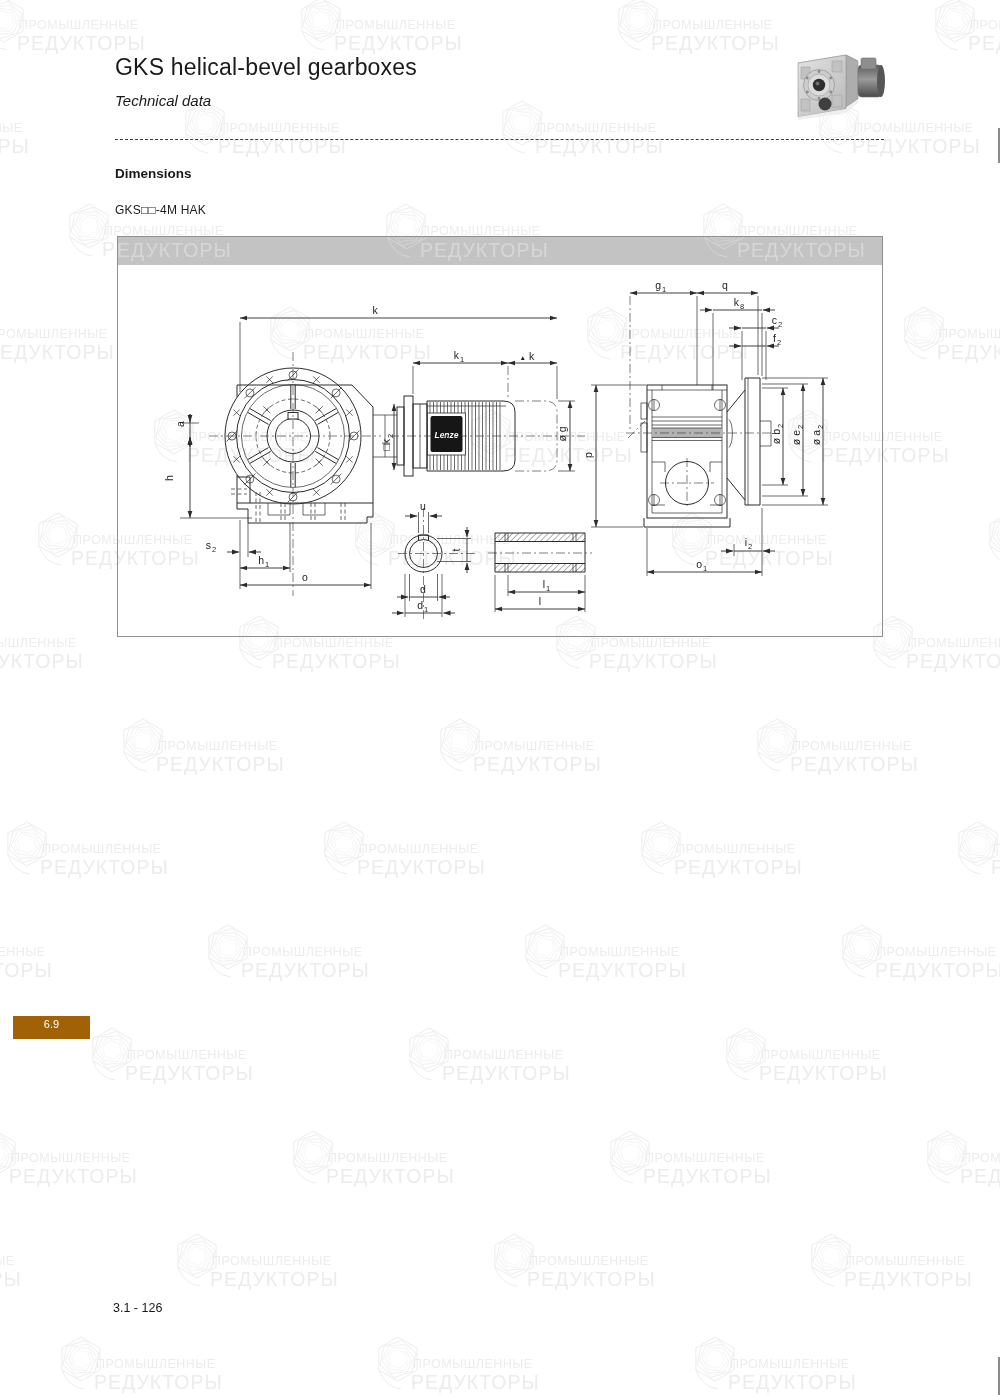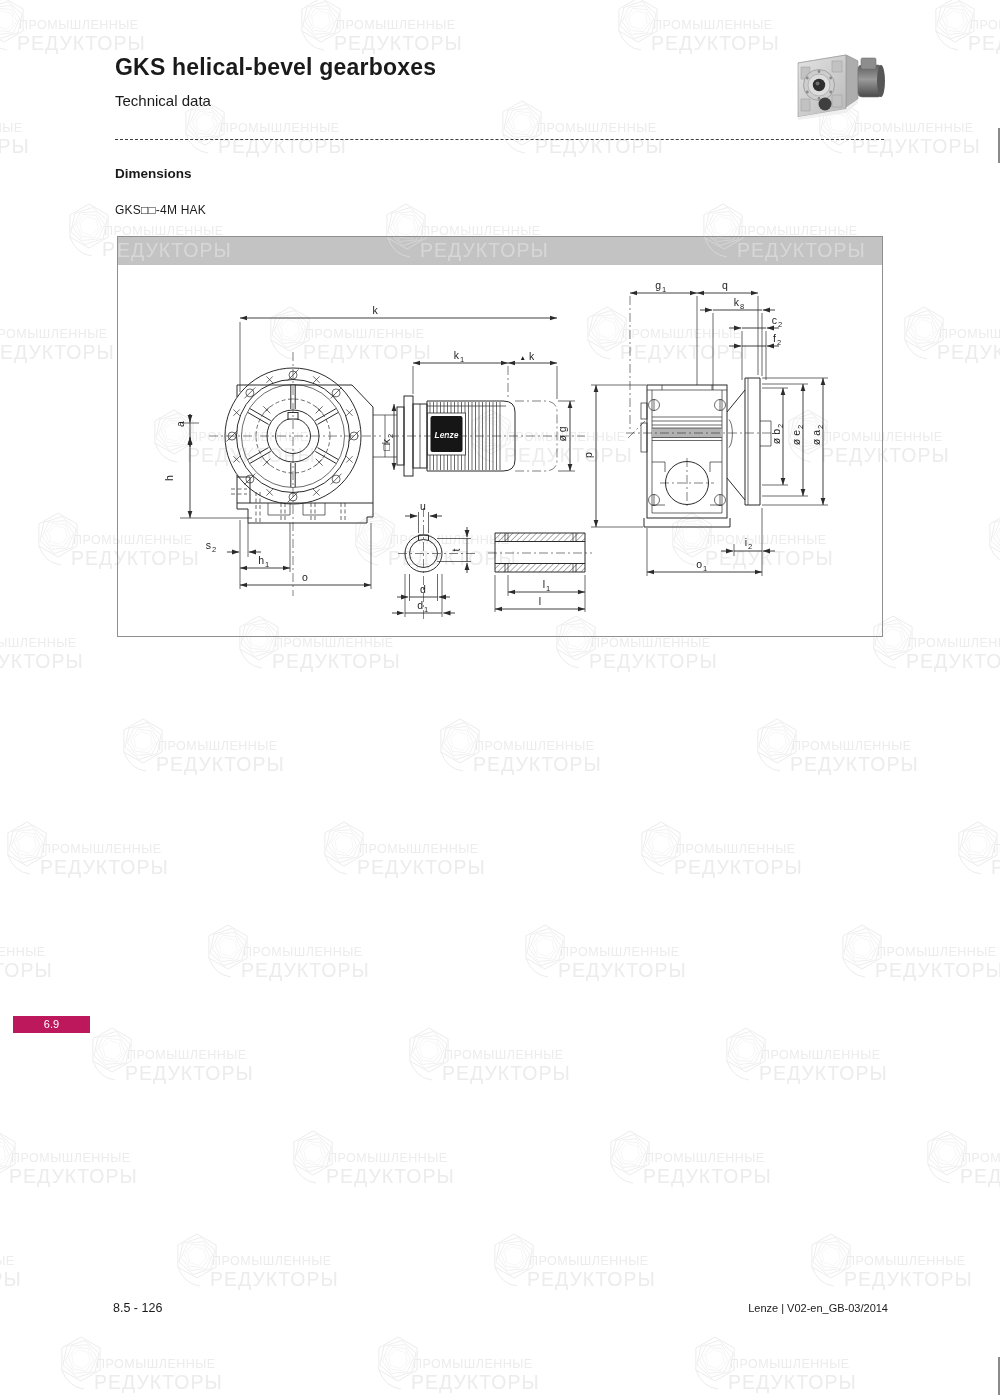--- a/index.html
+++ b/index.html
@@ -7,33 +7,33 @@
         font-family:"Liberation Sans",sans-serif;color:#1a1a1a;}
   
   #wm-layer{position:absolute;inset:0;z-index:0;pointer-events:none;}
   .wm-unit{position:absolute;width:220px;height:90px;color:#ececec;}
   .wm-unit .wm-logo{position:absolute;left:0;top:0;}
   .wm-unit .wm-l1{position:absolute;left:38px;top:32px;font-size:12.5px;letter-spacing:.5px;white-space:nowrap;text-align:right;}
   .wm-unit .wm-l2{position:absolute;left:36px;top:46px;font-size:19.5px;letter-spacing:1px;white-space:nowrap;}
   .wm-bar .wm-unit{color:#d7d7d7;}
   
   .content{position:absolute;z-index:1;}
-  #title{left:115px;top:54px;font-size:23px;font-weight:700;letter-spacing:.2px;}
-  #subtitle{left:115px;top:92px;font-size:15px;}
+  #title{left:115px;top:54px;font-size:23px;font-weight:400;letter-spacing:.2px;}
+  #subtitle{left:115px;top:92px;font-size:15px;font-style:italic;}
   #sep{left:115px;top:139px;width:769px;height:0;border-top:1.7px dashed #3c3c3c;}
   #dim-head{left:115px;top:166px;font-size:13.5px;font-weight:bold;}
   #model{left:115px;top:203px;font-size:12px;font-weight:normal;letter-spacing:.2px;}
   
   #frame{left:117px;top:236px;width:764px;height:399px;border:1px solid #8f8f8f;background:transparent;}
   #frame-bar{position:absolute;left:0;top:0;width:764px;height:28px;background:#c3c3c3;overflow:hidden;}
   #draw{left:117px;top:236px;width:766px;height:401px;}
   
   #photo{left:788px;top:47px;width:106px;height:76px;}
   
-  #tab{left:13px;top:1016px;width:77px;height:17px;background:#be185d;color:#fff;
+  #tab{left:13px;top:1016px;width:77px;height:23px;background:#a16207;color:#fff;
        font-size:11px;text-align:center;line-height:17px;}
   
   #footer-left{left:113px;top:1301px;font-size:12.5px;}
   #footer-right{left:0;top:1302px;width:888px;text-align:right;font-size:11px;}
   .edge-mark{position:absolute;z-index:2;width:2px;background:#8a8a8a;right:0;}
   
   svg text{font-family:"Liberation Sans",sans-serif;}
   .dl{font-size:10.5px;fill:#1d1d1d;}
   .ds{font-size:7.5px;fill:#1d1d1d;}
   .tri{font-size:6.5px;fill:#1d1d1d;}
@@ -1128,18 +1128,17 @@
         </g>
       <g>
           <text class="dl" x="702" y="568" text-anchor="end">o</text>
           <text class="ds" x="703" y="570.5">1</text>
         </g>
     </g>
   </svg>
 
   <div id="tab" class="content">6.9</div>
 
-  <div id="footer-left" class="content">8.5 - 126</div>
-  <div id="footer-right" class="content">Lenze | V02-en_GB-03/2014</div>
+  <div id="footer-left" class="content">3.1 - 126</div>
 
   <div class="edge-mark" style="top:128px;height:35px;"></div>
   <div class="edge-mark" style="top:1357px;height:38px;"></div>
 </div>
 
 </body></html>

